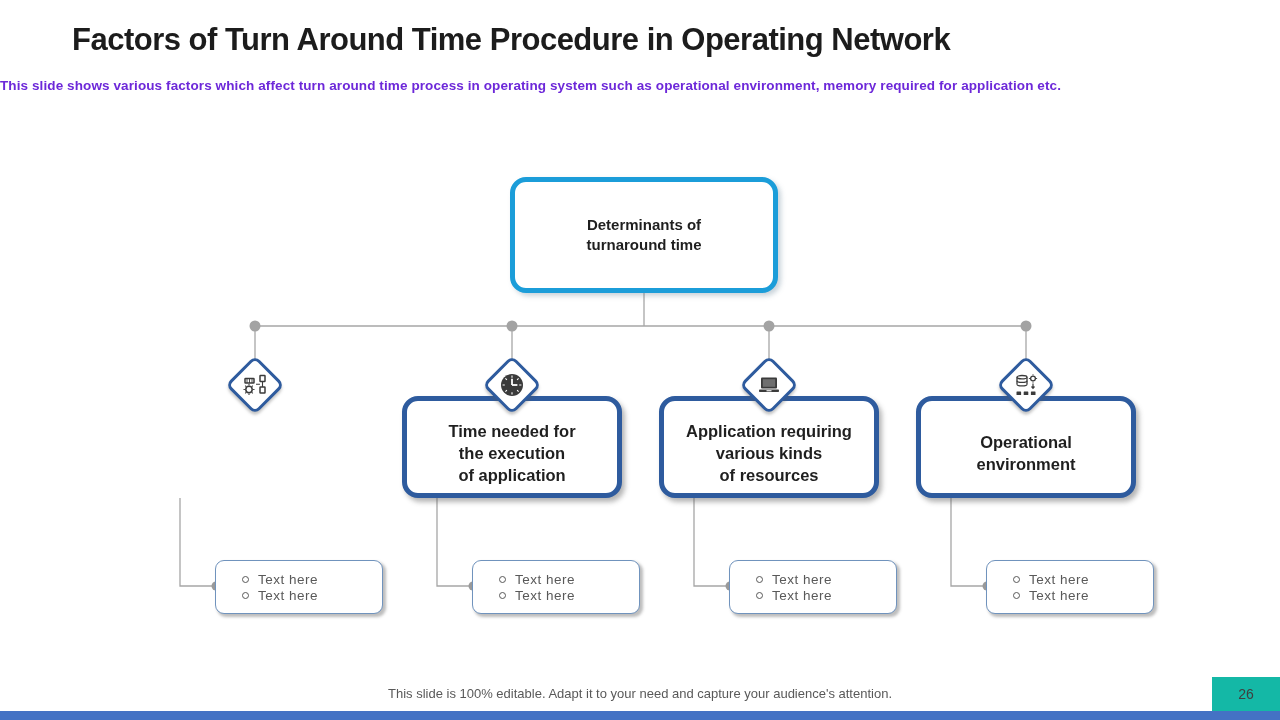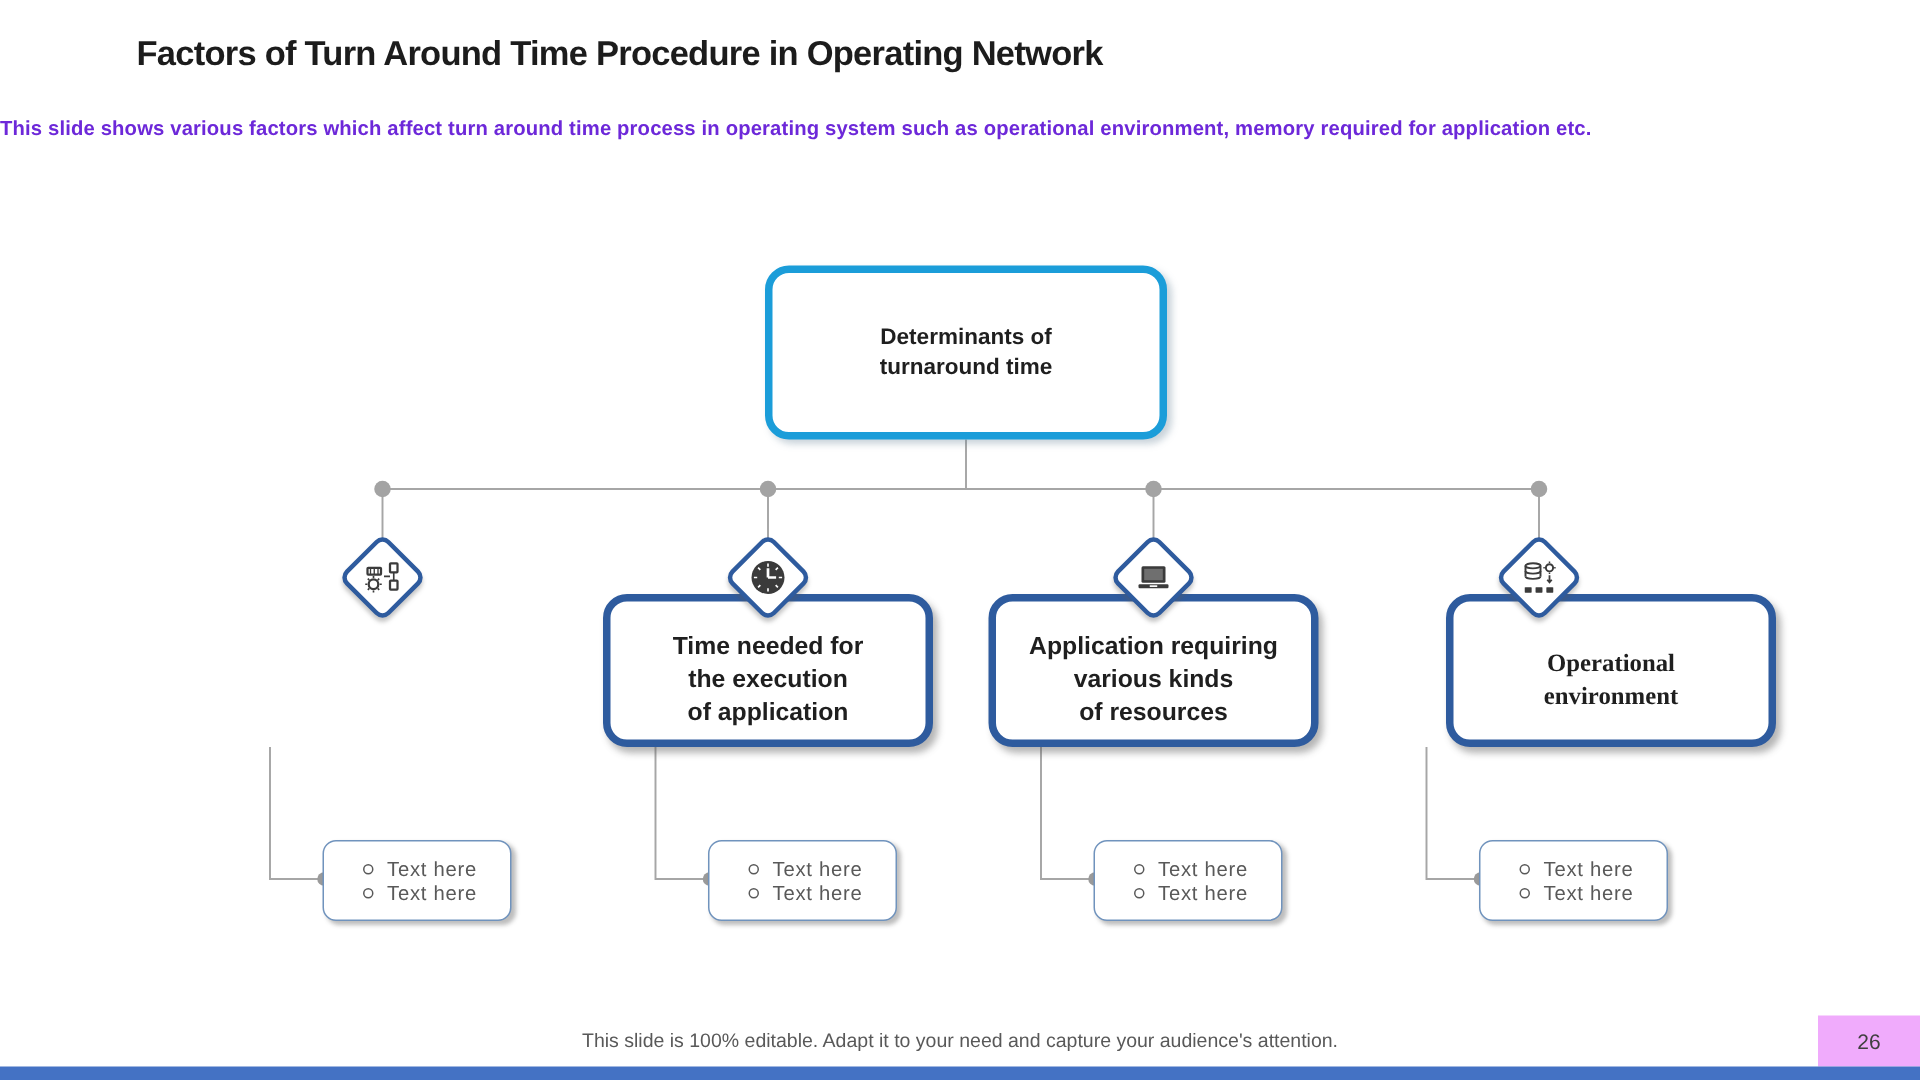--- a/index.html
+++ b/index.html
@@ -7,24 +7,24 @@
   body { font-family: "Liberation Sans", "DejaVu Sans", sans-serif; }
   .slide {
     position: relative;
     width: 1280px;
     height: 720px;
     background: #ffffff;
     overflow: hidden;
   }
   .title {
     position: absolute;
-    left: 91px;
+    left: 72px;
     top: 22px;
     width: 1130px;
-    font-size: 23px;
+    font-size: 31px;
     font-weight: bold;
     letter-spacing: -0.5px;
     color: #1c1c1c;
   }
   .subtitle {
     position: absolute;
     left: 0;
     top: 78px;
     width: 100%;
     text-align: left;
@@ -92,21 +92,21 @@
     display: flex; align-items: center; justify-content: center;
   }
   .diamond .icon-wrap {
     transform: rotate(-45deg);
     width: 26px; height: 26px;
     display: flex; align-items: center; justify-content: center;
   }
   .note-box {
     position: absolute;
     top: 560px;
-    width: 126px; height: 54px;
+    width: 168px; height: 54px;
     background: #ffffff;
     border: 1px solid #7093bd;
     border-radius: 9px;
     box-shadow: 2.5px 2.5px 3px rgba(90,90,90,0.4);
     display: flex; flex-direction: column; justify-content: center;
     padding-left: 26px;
     gap: 1px;
     z-index: 2;
   }
   .note-row { display: flex; align-items: center; gap: 9px; }
@@ -126,38 +126,38 @@
     left: 0; top: 686px;
     width: 100%;
     text-align: center;
     font-size: 13px;
     color: #595959;
   }
   .page-number-box {
     position: absolute;
     right: 0; bottom: 9px;
     width: 68px; height: 34px;
-    background: #f0abfc;
+    background: #14b8a6;
     display: flex; align-items: center; justify-content: center;
     font-size: 14px;
     color: #3f3f3f;
     z-index: 4;
   }
   .accent-bar {
     position: absolute;
     left: 0; bottom: 0;
     width: 100%; height: 9px;
     background: #4472c4;
     z-index: 5;
   }
   
   .col-0 .factor-box, .fb-0 { left: 145px; }
   .fb-1 { left: 402px; }
   .fb-2 { left: 659px; }
-  .fb-3 { left: 964px; font-family: Liberation Serif, serif; }
+  .fb-3 { left: 916px; }
   .dm-0 { left: 234px; }
   .dm-1 { left: 491px; }
   .dm-2 { left: 748px; }
   .dm-3 { left: 1005px; }
   .nb-0 { left: 215px; }
   .nb-1 { left: 472px; }
   .nb-2 { left: 729px; }
   .nb-3 { left: 986px; }
 </style>
 </head>

